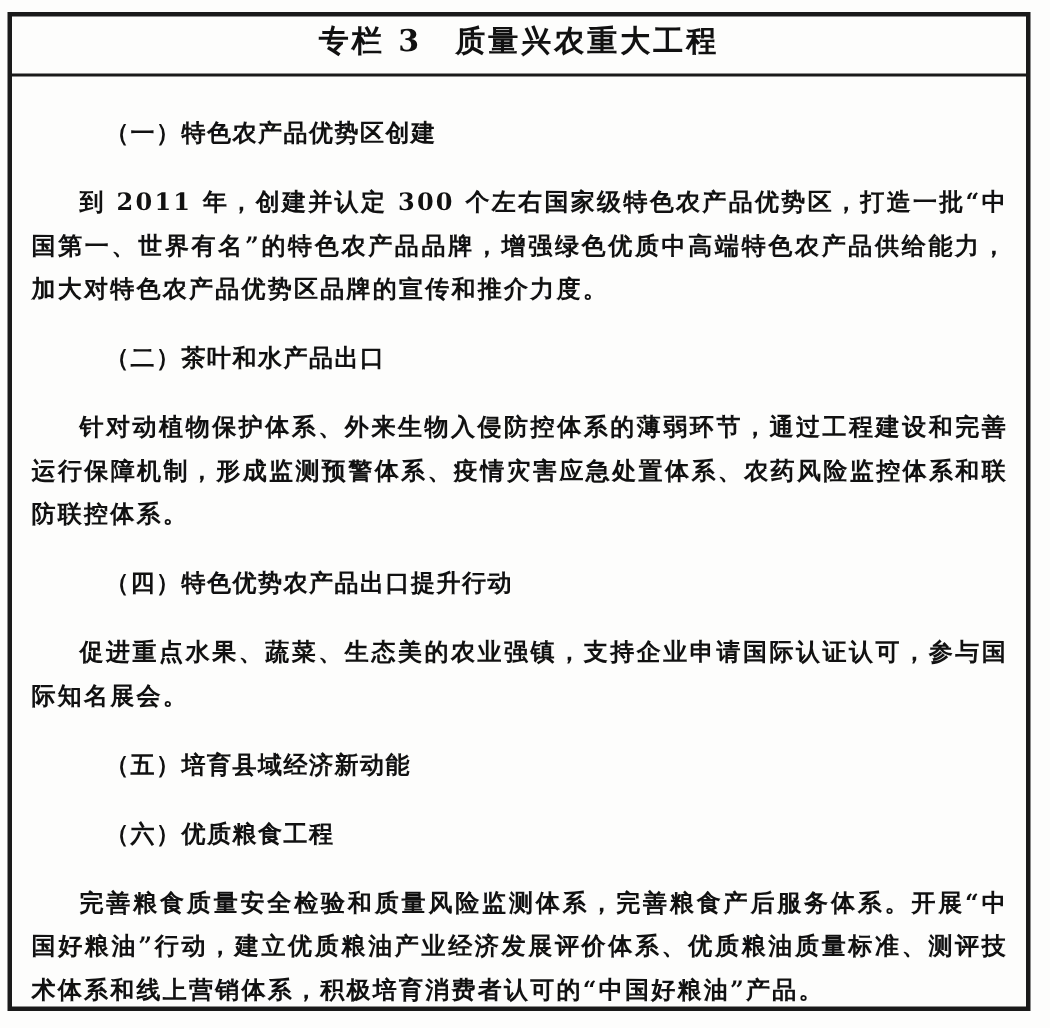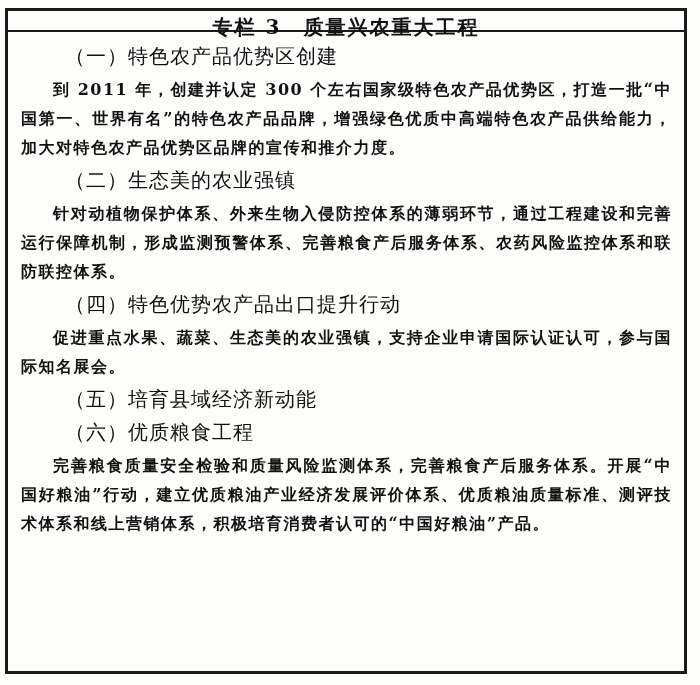--- a/index.html
+++ b/index.html
@@ -22,37 +22,37 @@
     top:8px;
     width:682px;
     height:666px;
     box-sizing:border-box;
     border:3px solid var(--border-color);
     background:var(--bg);
     overflow:hidden;
   }
   .title-bar{
     box-sizing:border-box;
-    height:21px;
+    height:40px;
     line-height:33px;
     text-align:center;
     font-size:20px;
     font-weight:bold;
     letter-spacing:2px;
     border-bottom:2px solid var(--border-color);
     white-space:nowrap;
   }
   .content{
     box-sizing:border-box;
     padding:6px 12px 0 13px;
   }
   .sec-heading{
-    margin:4px;
-    font-size:20px;
-    font-weight:normal;
+    margin:17px;
+    font-size:16px;
+    font-weight:bold;
     line-height:29px;
     text-indent:2em;
     letter-spacing:1px;
   }
   .sec-body{
     margin:0;
     font-size:16px;
     font-weight:bold;
     line-height:29px;
     text-indent:2em;
@@ -68,22 +68,22 @@
   <div class="title-bar">专栏 3　质量兴农重大工程</div>
 
   <div class="content">
 
     <section>
       <h3 class="sec-heading">（一）特色农产品优势区创建</h3>
       <p class="sec-body">到 2011 年，创建并认定 300 个左右国家级特色农产品优势区，打造一批“中国第一、世界有名”的特色农产品品牌，增强绿色优质中高端特色农产品供给能力，加大对特色农产品优势区品牌的宣传和推介力度。</p>
     </section>
 
     <section>
-      <h3 class="sec-heading">（二）生态美的农业强镇</h3>
-      <p class="sec-body">针对动植物保护体系、外来生物入侵防控体系的薄弱环节，通过工程建设和完善运行保障机制，形成监测预警体系、完善粮食产后服务体系、农药风险监控体系和联防联控体系。</p>
+      <h3 class="sec-heading">（二）茶叶和水产品出口</h3>
+      <p class="sec-body">针对动植物保护体系、外来生物入侵防控体系的薄弱环节，通过工程建设和完善运行保障机制，形成监测预警体系、疫情灾害应急处置体系、农药风险监控体系和联防联控体系。</p>
     </section>
 
 
     <section>
       <h3 class="sec-heading">（四）特色优势农产品出口提升行动</h3>
       <p class="sec-body">促进重点水果、蔬菜、生态美的农业强镇，支持企业申请国际认证认可，参与国际知名展会。</p>
     </section>
 
     <section>
       <h3 class="sec-heading">（五）培育县域经济新动能</h3>

